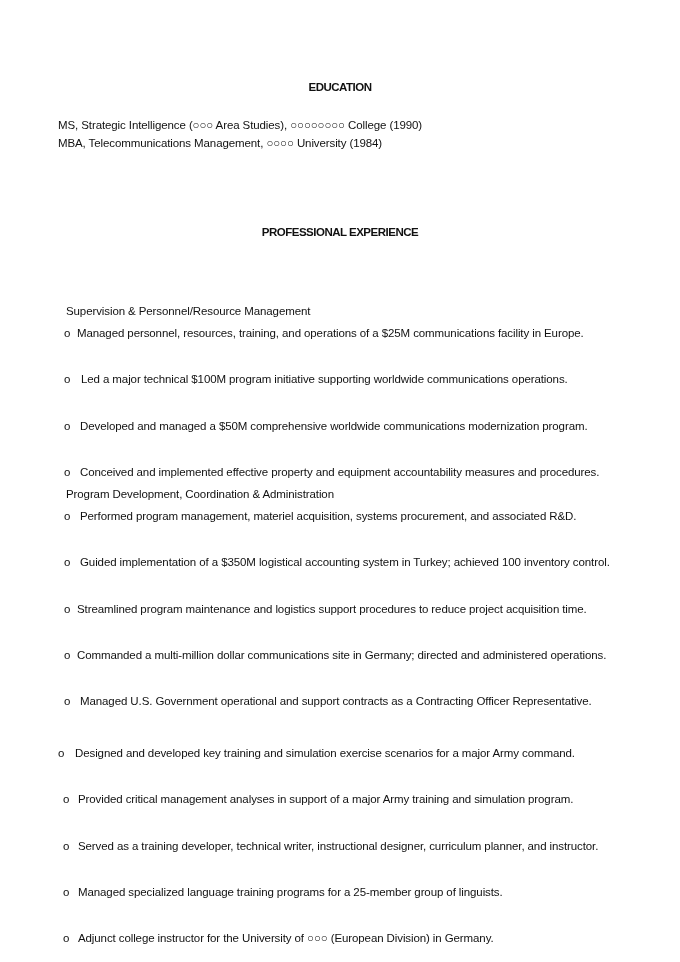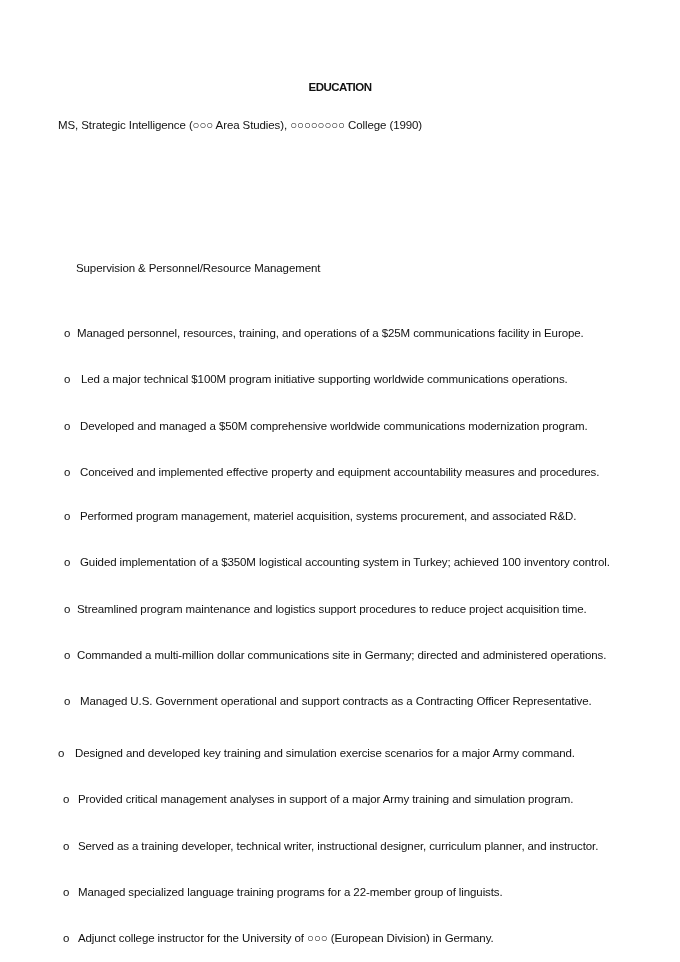--- a/index.html
+++ b/index.html
@@ -40,23 +40,24 @@
       top: 116px;
       width: 580px;
     }
     .edu-line {
       line-height: 18.3px;
       height: 18.3px;
       white-space: nowrap;
     }
     .subhead {
       position: absolute;
-      left: 76px;
+      left: 66px;
       line-height: 14px;
       white-space: nowrap;
+      margin-top: 43px;
     }
     .bullets {
       position: absolute;
       left: 58px;
       width: 564px;
     }
     .bullet {
       position: relative;
       line-height: 18.3px;
       text-align: justify;
@@ -82,22 +83,24 @@
   </style>
 </head>
 <body>
 
 <div class="page">
 
   <div class="heading" style="top:80px;">EDUCATION</div>
 
   <div class="edu-list">
     <div class="edu-line">MS, Strategic Intelligence (○○○ Area Studies), ○○○○○○○○ College (1990)</div>
+    <div class="edu-line">MBA, Telecommunications Management, ○○○○ University (1984)</div>
   </div>
 
+  <div class="heading" style="top:225px;">PROFESSIONAL EXPERIENCE</div>
 
   <div class="subhead" style="top:261px;">Supervision &amp; Personnel/Resource Management</div>
   <div class="bullets" style="top:296px;">
     <div class="bullet b-a">
       <span class="mark">o</span>
       <span class="txt">Managed personnel, resources, training, and operations of a $25M communications facility in Europe.</span>
     </div>
     <div class="bullet b-c" style="padding-left:6px;">
       <span class="mark" style="left:6px;">o</span>
       <span class="txt">Led a major technical $100M program initiative supporting worldwide communications operations.</span>
@@ -105,20 +108,21 @@
     <div class="bullet b-b">
       <span class="mark">o</span>
       <span class="txt">Developed and managed a $50M comprehensive worldwide communications modernization program.</span>
     </div>
     <div class="bullet b-b">
       <span class="mark">o</span>
       <span class="txt">Conceived and implemented effective property and equipment accountability measures and procedures.</span>
     </div>
   </div>
 
+  <div class="subhead" style="top:444px;">Program Development, Coordination &amp; Administration</div>
   <div class="bullets" style="top:479px;">
     <div class="bullet b-b">
       <span class="mark">o</span>
       <span class="txt">Performed program management, materiel acquisition, systems procurement, and associated R&amp;D.</span>
     </div>
     <div class="bullet b-b">
       <span class="mark">o</span>
       <span class="txt">Guided implementation of a $350M logistical accounting system in Turkey; achieved 100 inventory control.</span>
     </div>
     <div class="bullet b-a">
@@ -143,21 +147,21 @@
     <div class="bullet b-d">
       <span class="mark">o</span>
       <span class="txt">Provided critical management analyses in support of a major Army training and  simulation program.</span>
     </div>
     <div class="bullet b-d">
       <span class="mark">o</span>
       <span class="txt">Served as a training developer, technical writer, instructional designer, curriculum planner, and instructor.</span>
     </div>
     <div class="bullet b-d">
       <span class="mark">o</span>
-      <span class="txt">Managed specialized language training programs for a 22-member group of linguists.</span>
+      <span class="txt">Managed specialized language training programs for a 25-member group of linguists.</span>
     </div>
     <div class="bullet b-d">
       <span class="mark">o</span>
       <span class="txt">Adjunct college instructor for the University of ○○○ (European Division) in Germany.</span>
     </div>
   </div>
 
 </div>
 
 </body></html>

